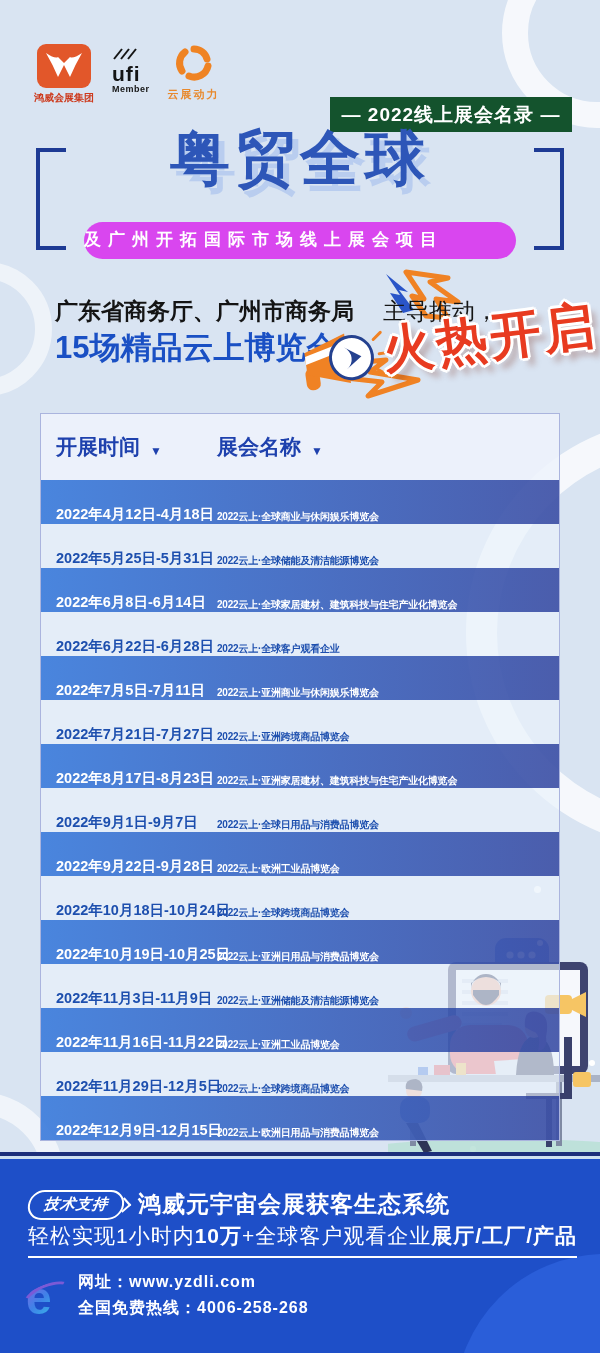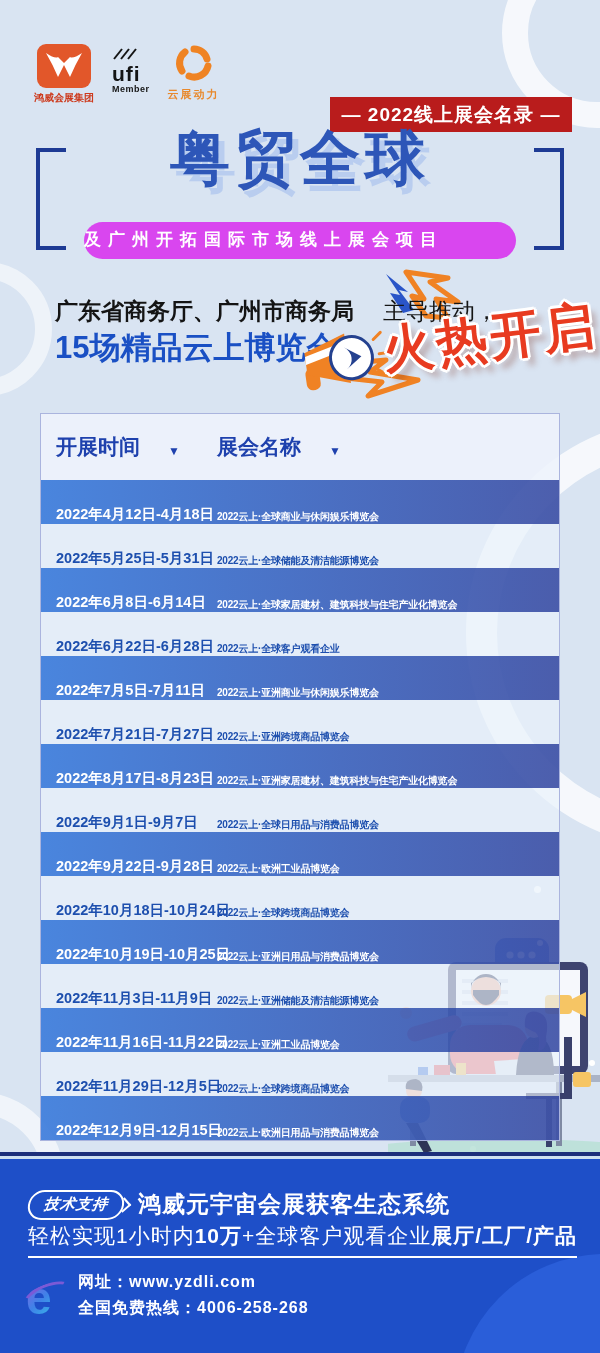--- a/index.html
+++ b/index.html
@@ -26,21 +26,21 @@
   .logo1-sq { width:54px; height:44px; margin:0 auto; background:#e2572a; border-radius:9px; display:flex; align-items:center; justify-content:center; }
   .logo1-txt { margin-top:3px; font-size:10px; font-weight:bold; color:#cd3a1d; white-space:nowrap; }
   .logo2 { text-align:left; padding-top:2px; }
   .logo2 .ufi { font-size:21px; font-weight:bold; color:#141414; line-height:20px; letter-spacing:1px; }
   .logo2 .member { font-size:9px; font-weight:bold; color:#141414; letter-spacing:.5px; }
   .logo3 { text-align:center; }
   .logo3-txt { margin-top:1px; font-size:11px; font-weight:bold; color:#e8892d; letter-spacing:2px; }
 
   
   .top-badge {
-    left:330px; top:97px; width:242px; height:35px; background:#b91c1c; z-index:3;
+    left:330px; top:97px; width:242px; height:35px; background:#14532d; z-index:3;
     color:#fff; font-size:19px; font-weight:600; text-align:center; line-height:35px; letter-spacing:1px;
   }
   .main-title {
     left:0; top:128px; width:600px; text-align:center; z-index:3;
     font-size:60px; line-height:1.02; font-weight:900; color:#2d56b8; letter-spacing:5px;
     text-shadow:6px 7px 0 #b9cdef;
   }
   .bracket { position:absolute; width:30px; height:102px; top:148px; z-index:2; }
   .bracket-l { left:36px;  border-left:4px solid #1d3a94; border-top:4px solid #1d3a94; border-bottom:4px solid #1d3a94; }
   .bracket-r { left:534px; border-right:4px solid #1d3a94; border-top:4px solid #1d3a94; border-bottom:4px solid #1d3a94; }
@@ -58,21 +58,21 @@
   .megaphone { left:296px; top:322px; z-index:3; }
   .stamp {
     left:382px; top:304px; z-index:4; font-size:51px; font-weight:900; color:#e83b20; letter-spacing:3px;
     transform:rotate(-7deg); white-space:nowrap;
     text-shadow:-2px -2px 0 #fff,2px -2px 0 #fff,-2px 2px 0 #fff,2px 2px 0 #fff,0 3px 0 #fff,0 -3px 0 #fff,3px 0 0 #fff,-3px 0 0 #fff,6px 8px 6px rgba(120,40,20,.35);
   }
 
   
   .sched { left:40px; top:413px; width:520px; z-index:2; border:1px solid #aab4de; }
   .sched-head { display:flex; height:66px; background:rgba(238,243,252,.88); align-items:center; }
-  .sched-head .hc { font-size:21px; font-weight:800; color:#1e41ad; display:flex; align-items:center; gap:28px; }
+  .sched-head .hc { font-size:21px; font-weight:800; color:#1e41ad; display:flex; align-items:center; gap:10px; }
   .sched-head .hc1 { width:176px; padding-left:15px; }
   .sched-head .hc2 { flex:1; }
   .sort { font-size:12px; color:#1e41ad; transform:translateY(4px); }
   .trow { display:flex; height:44px; align-items:flex-end; }
   .trow.blue  { background:linear-gradient(90deg, rgba(63,126,220,.93), rgba(64,83,167,.93)); color:#fff; }
   .trow.light { background:rgba(233,241,251,.68); color:#1d4fae; }
   .trow .cell { font-weight:bold; white-space:nowrap; }
   .trow .date { width:176px; padding-left:15px; font-size:14.5px; }
   .trow .name { flex:1; font-size:10px; letter-spacing:-.2px; overflow:hidden; }
 

